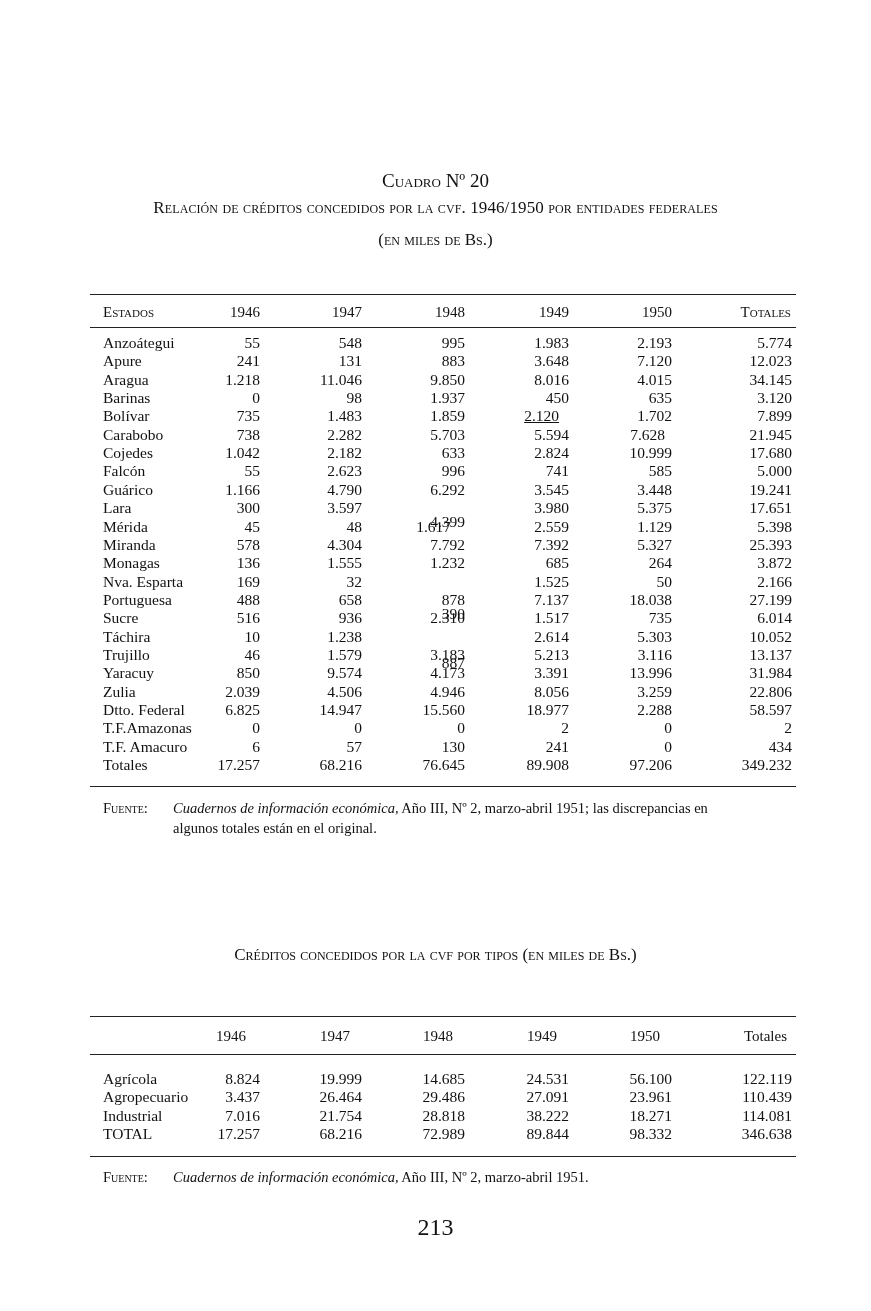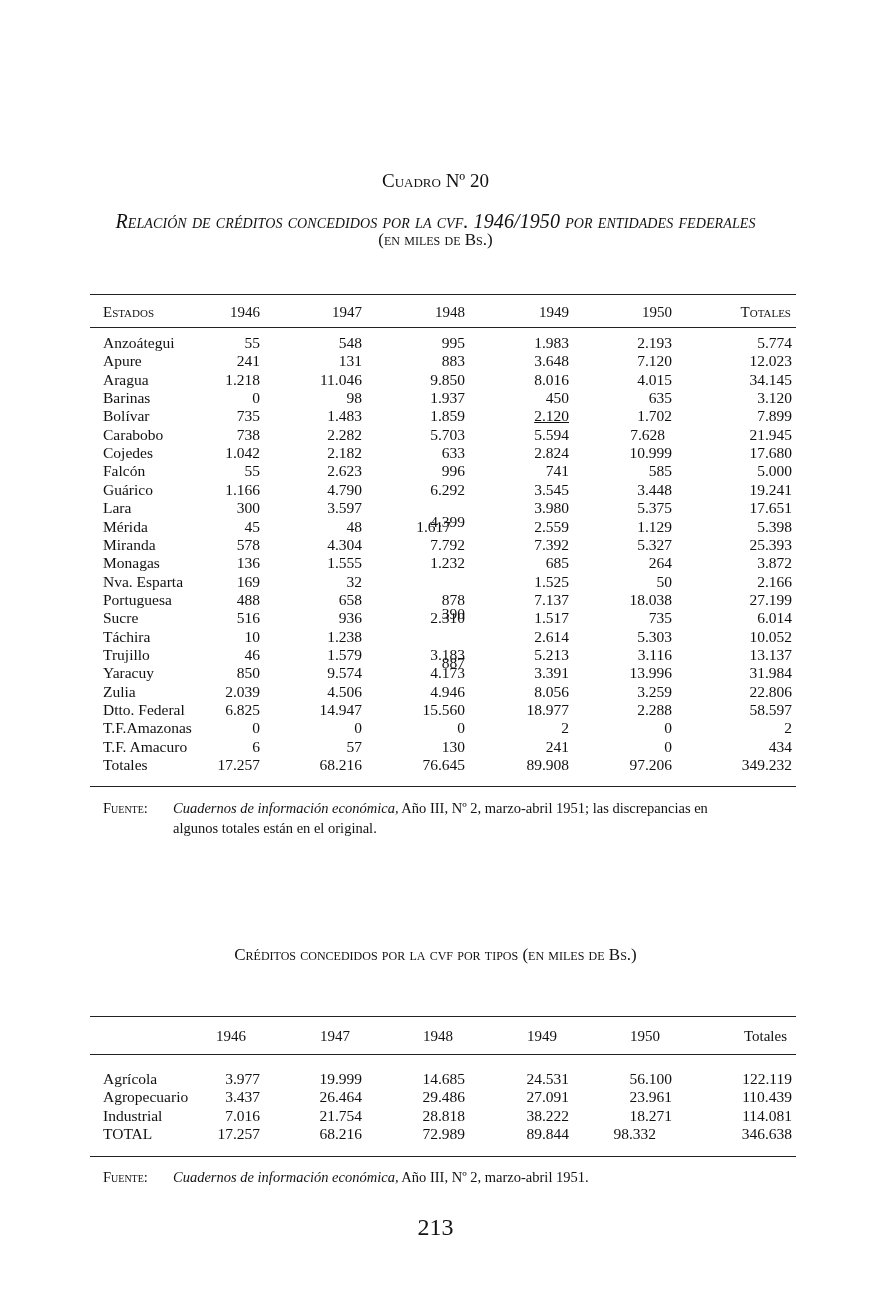--- a/index.html
+++ b/index.html
@@ -17,21 +17,21 @@
   }
   .center-line {
     position: absolute;
     left: 0;
     width: 871px;
     text-align: center;
     white-space: nowrap;
   }
   .sc { font-variant: small-caps; }
   .title1 { top: 170px; font-size: 19px; }
-  .title2 { top: 210px; font-size: 20px; letter-spacing: 0.1px; font-style: italic; }
+  .title2 { top: 198px; font-size: 17px; letter-spacing: 0.1px; }
   .title3 { top: 230px; font-size: 17px; }
   .rule {
     position: absolute;
     height: 0;
     border-top: 1.6px solid #222;
   }
   .rule.thin { border-top-width: 1.2px; }
   .row {
     position: absolute;
     left: 0;
@@ -115,21 +115,21 @@
         <span class="cell num" style="right: 406px;">1.937</span>
         <span class="cell num" style="right: 302px;">450</span>
         <span class="cell num" style="right: 199px;">635</span>
         <span class="cell num" style="right: 79px;">3.120</span>
       </div>
       <div class="row" style="top: 407.4px;">
         <span class="cell label">Bolívar</span>
         <span class="cell num" style="right: 611px;">735</span>
         <span class="cell num" style="right: 509px;">1.483</span>
         <span class="cell num" style="right: 406px;">1.859</span>
-        <span class="cell num" style="right: 302px; text-decoration: underline;">2.120</span>
+        <span class="cell num" style="right: 312px; text-decoration: underline;">2.120</span>
         <span class="cell num" style="right: 199px;">1.702</span>
         <span class="cell num" style="right: 79px;">7.899</span>
       </div>
       <div class="row" style="top: 425.75px;">
         <span class="cell label">Carabobo</span>
         <span class="cell num" style="right: 611px;">738</span>
         <span class="cell num" style="right: 509px;">2.282</span>
         <span class="cell num" style="right: 406px;">5.703</span>
         <span class="cell num" style="right: 302px;">5.594</span>
         <span class="cell num" style="right: 206px;">7.628</span>
@@ -323,21 +323,21 @@
     <span class="cell num" style="right:314px;">1949</span>
     <span class="cell num" style="right:211px;">1950</span>
     <span class="cell num" style="right:84px;">Totales</span>
   </div>
 
   <div class="rule thin" style="top:1054px;left:90px;width:706px;"></div>
 
   <div id="t2-body">
       <div class="row" style="top: 1070px;">
         <span class="cell label">Agrícola</span>
-        <span class="cell num" style="right: 611px;">3.977</span>
+        <span class="cell num" style="right: 611px;">8.824</span>
         <span class="cell num" style="right: 509px;">19.999</span>
         <span class="cell num" style="right: 406px;">14.685</span>
         <span class="cell num" style="right: 302px;">24.531</span>
         <span class="cell num" style="right: 199px;">56.100</span>
         <span class="cell num" style="right: 79px;">122.119</span>
       </div>
       <div class="row" style="top: 1088.4px;">
         <span class="cell label">Agropecuario</span>
         <span class="cell num" style="right: 611px;">3.437</span>
         <span class="cell num" style="right: 509px;">26.464</span>
@@ -354,21 +354,21 @@
         <span class="cell num" style="right: 302px;">38.222</span>
         <span class="cell num" style="right: 199px;">18.271</span>
         <span class="cell num" style="right: 79px;">114.081</span>
       </div>
       <div class="row" style="top: 1125.2px;">
         <span class="cell label">TOTAL</span>
         <span class="cell num" style="right: 611px;">17.257</span>
         <span class="cell num" style="right: 509px;">68.216</span>
         <span class="cell num" style="right: 406px;">72.989</span>
         <span class="cell num" style="right: 302px;">89.844</span>
-        <span class="cell num" style="right: 215px;">98.332</span>
+        <span class="cell num" style="right: 199px;">98.332</span>
         <span class="cell num" style="right: 79px;">346.638</span>
       </div>
     </div>
 
   <div class="rule" style="top:1156px;left:90px;width:706px;"></div>
 </div>
 
 <div class="note" style="top:1167px;left:103px;width:700px;height:22px;">
   <span class="label-src">Fuente:</span>
   <div style="position:absolute;left:70px;top:0;white-space:nowrap;">

